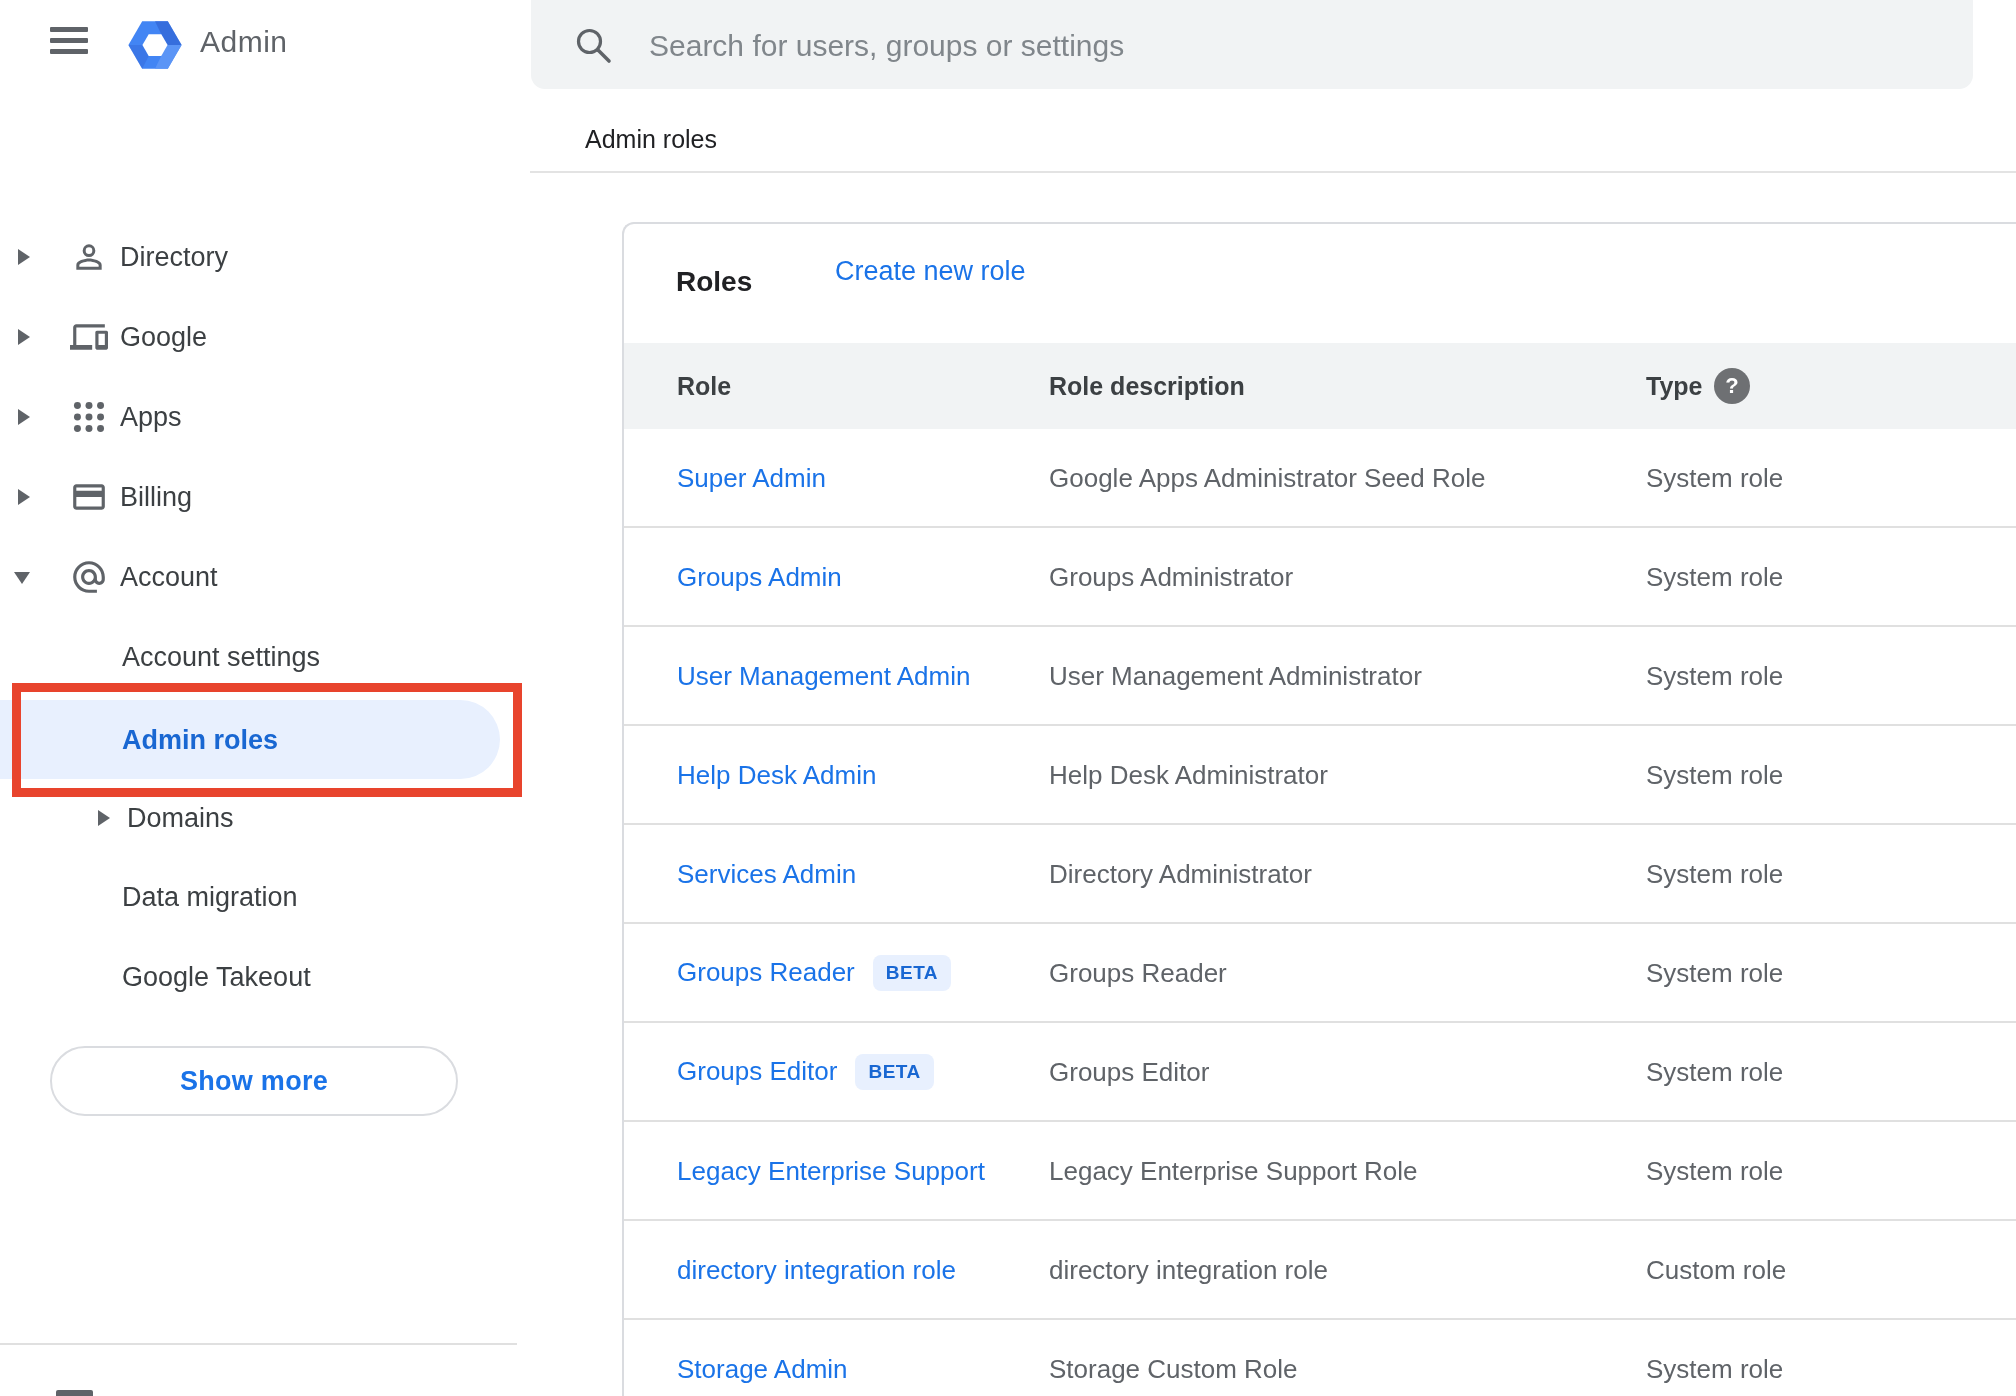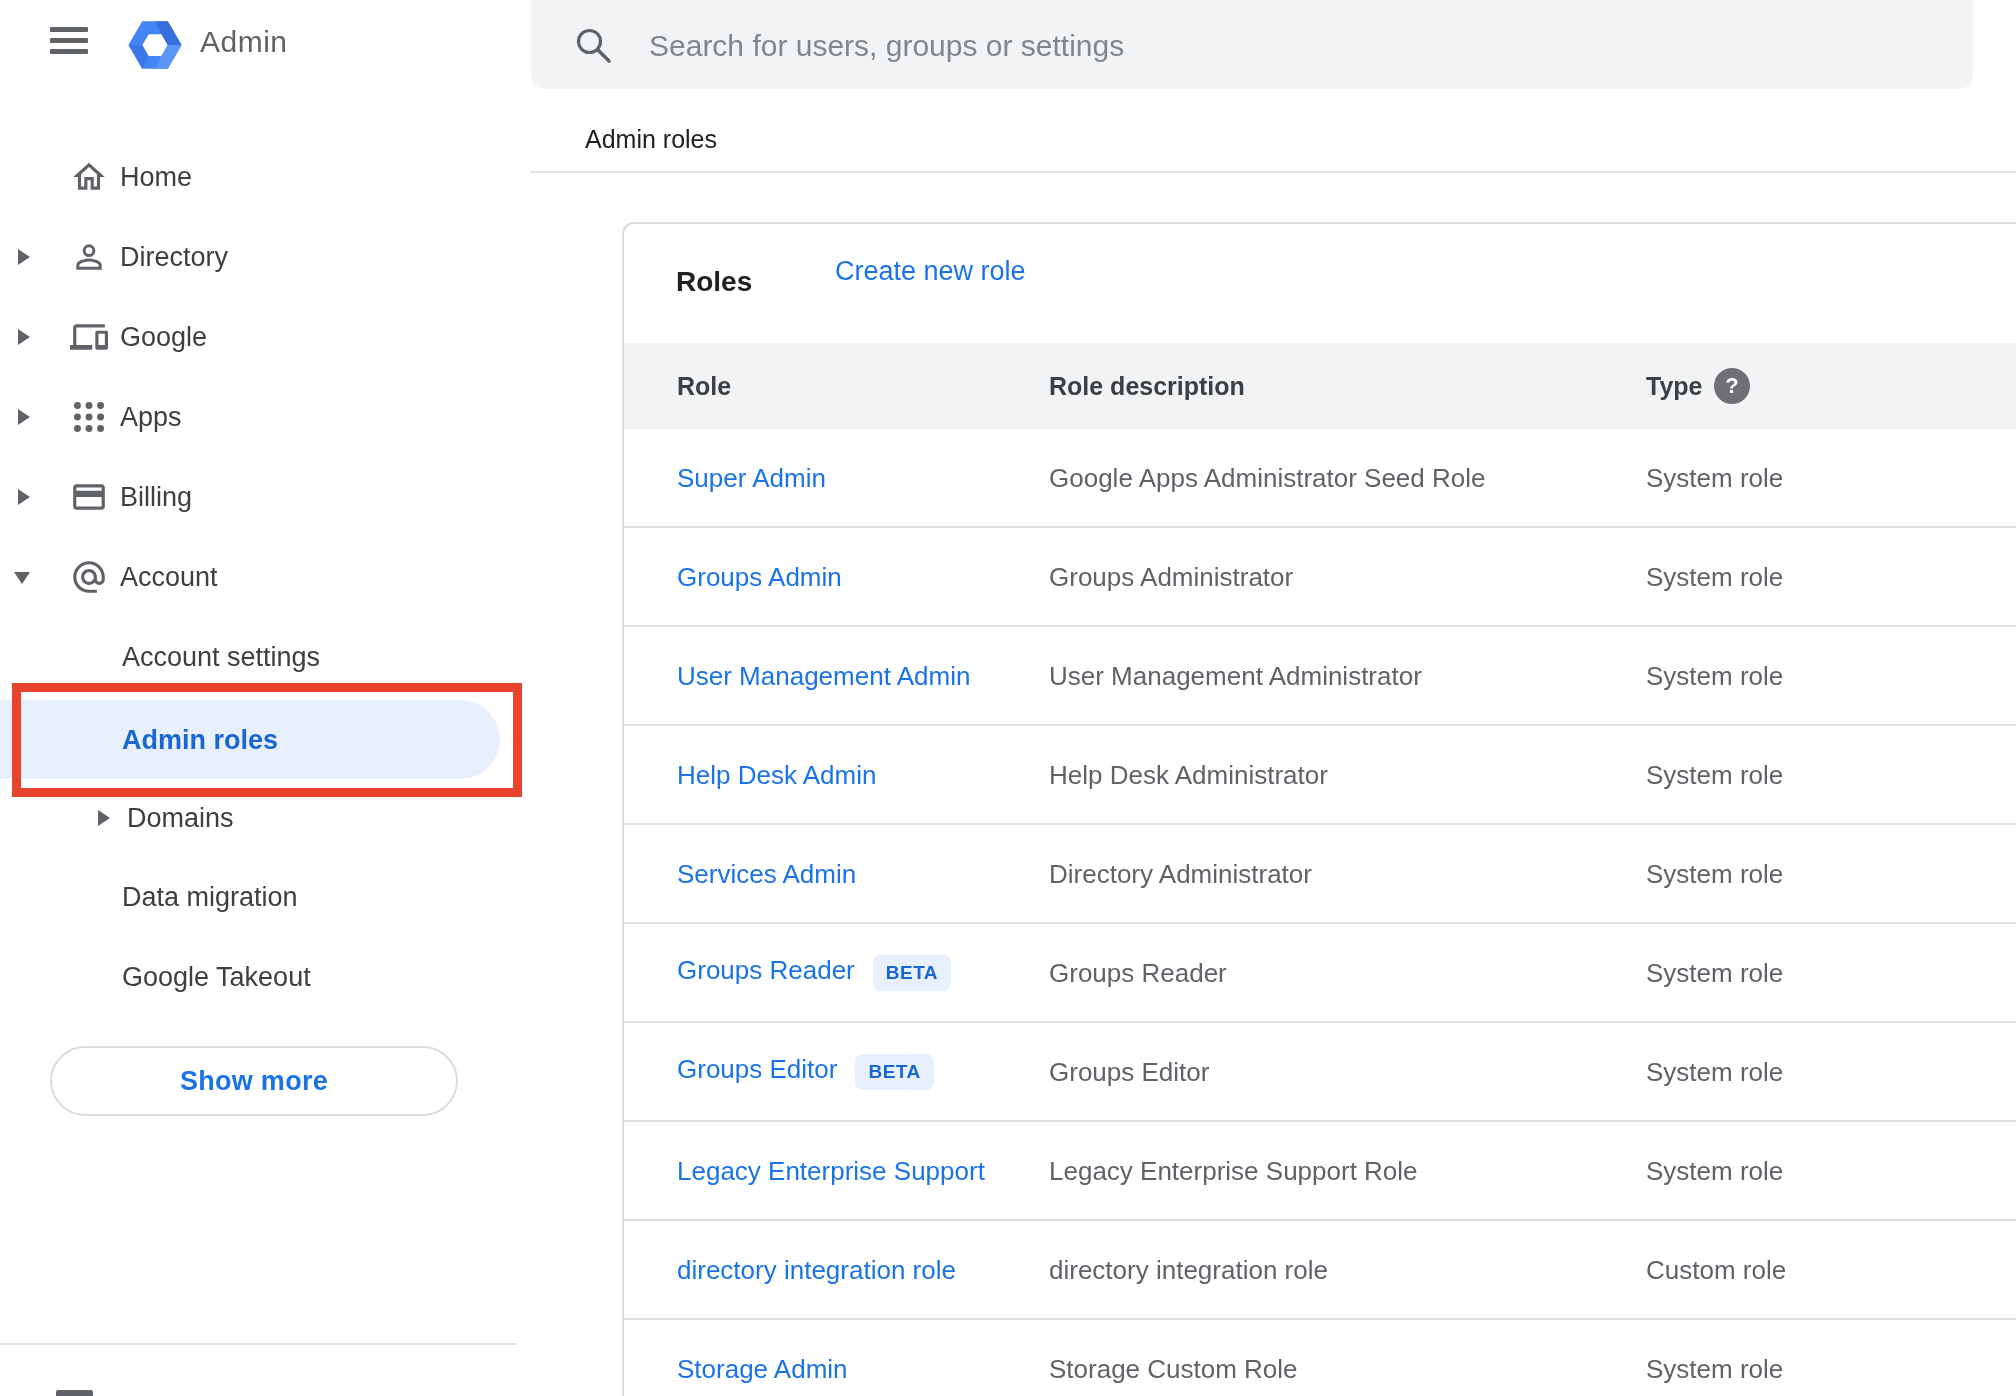--- a/index.html
+++ b/index.html
@@ -56,21 +56,21 @@
   .card-title{position:absolute;left:52px;top:42px;font-size:28px;font-weight:bold;color:#202124;}
   .create-link{position:absolute;left:211px;top:32px;font-size:27px;color:#1a73e8;cursor:pointer;text-decoration:none;}
   .thead{position:absolute;left:0;top:119px;width:1394px;height:86px;background:#f1f3f4;}
   .th{position:absolute;top:50%;transform:translateY(-50%);font-size:25px;font-weight:bold;color:#3c4043;}
   .th.c1{left:53px;} .th.c2{left:425px;} .th.c3{left:1022px;}
   .help-badge{position:absolute;left:1090px;top:25px;width:36px;height:36px;border-radius:50%;background:#6e7073;
               color:#fff;font-size:22px;font-weight:bold;display:flex;align-items:center;justify-content:center;cursor:pointer;}
   .rows{position:absolute;left:0;top:205px;width:1394px;}
   .trow{position:relative;width:1394px;height:99px;border-bottom:2px solid #e0e0e0;box-sizing:border-box;}
   .cell{position:absolute;top:50%;transform:translateY(-50%);font-size:26px;white-space:nowrap;}
-  .cell.c1{left:53px;display:flex;}
+  .cell.c1{left:53px;display:flex;align-items:center;}
   .cell.c2{left:425px;color:#5f6368;}
   .cell.c3{left:1022px;color:#5f6368;}
   .role-link{color:#1a73e8;cursor:pointer;text-decoration:none;}
   .beta{margin-left:18px;background:#e8f0fe;color:#1967d2;font-size:19px;font-weight:bold;
         padding:7px 13px;border-radius:8px;letter-spacing:0.5px;}
 </style>
 </head>
 <body>
 
 <div class="stage">
@@ -94,28 +94,20 @@
 
   <div class="search-bar"></div>
   <div class="search-icon">
     <svg viewBox="0 0 42 42" width="42" height="42">
       <circle cx="17.5" cy="17.5" r="11" fill="none" stroke="#5f6368" stroke-width="3.2"></circle>
       <line x1="26" y1="26" x2="37" y2="37" stroke="#5f6368" stroke-width="3.6" stroke-linecap="round"></line>
     </svg>
   </div>
   <input class="search-input" placeholder="Search for users, groups or settings" style="">
 
-  <div class="nav-item" style="top:137px">
-    <span class="nav-icon">
-      <svg viewBox="0 0 24 24" width="38" height="38" fill="#5f6368">
-        <path d="M12 5.69l5 4.5V18h-2v-6H9v6H7v-7.81l5-4.5M12 3L2 12h3v8h6v-6h2v6h6v-8h3L12 3z"></path>
-      </svg>
-      </span>
-    <span class="nav-label">Home</span>
-  </div>
 
   <div class="nav-item" style="top:217px">
     <span class="tri-r"></span>
     <span class="nav-icon">
       <svg viewBox="0 0 24 24" width="38" height="38" fill="#5f6368">
         <path d="M12 5.9a2.1 2.1 0 1 1 0 4.2 2.1 2.1 0 0 1 0-4.2m0 9c2.97 0 6.1 1.46 6.1 2.1v1.1H5.9V17c0-.64 3.13-2.1 6.1-2.1M12 4a4 4 0 1 0 0 8 4 4 0 0 0 0-8zm0 9c-2.67 0-8 1.34-8 4v3h16v-3c0-2.66-5.33-4-8-4z"></path>
       </svg>
       </span>
     <span class="nav-label">Directory</span>
   </div>

